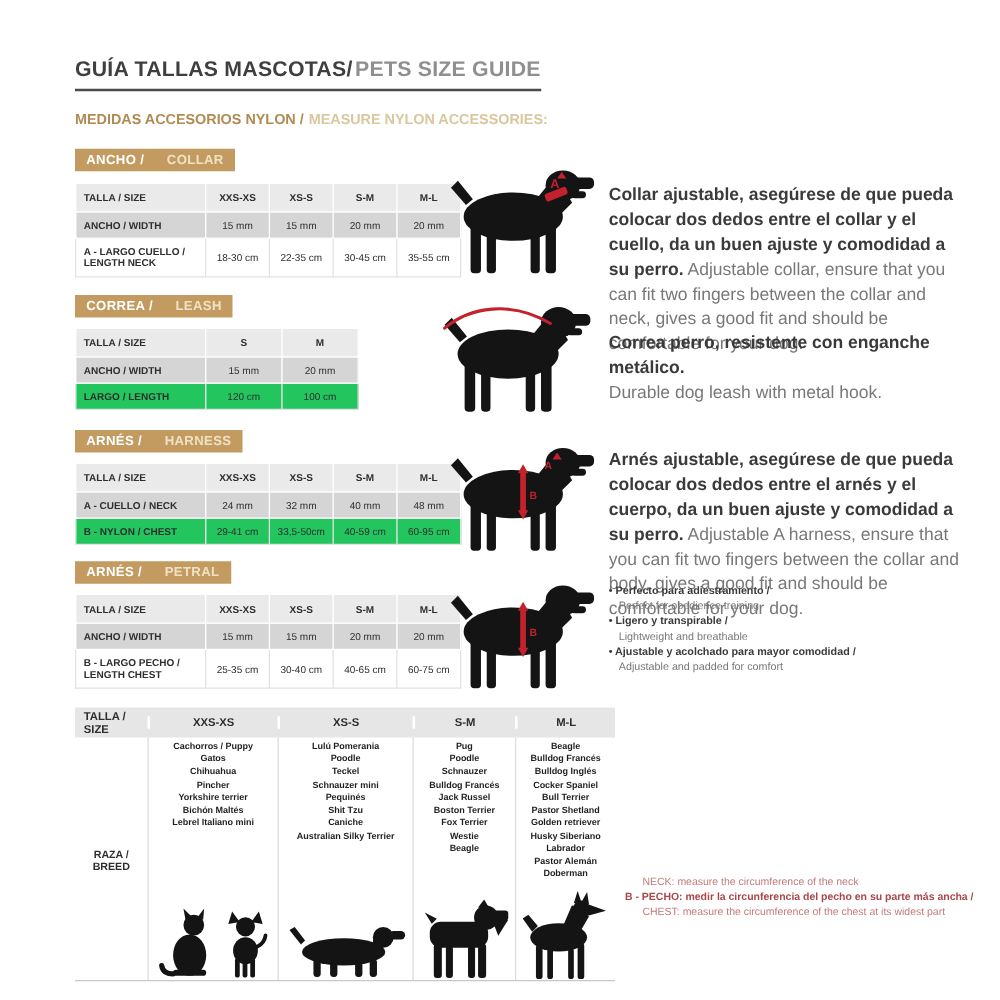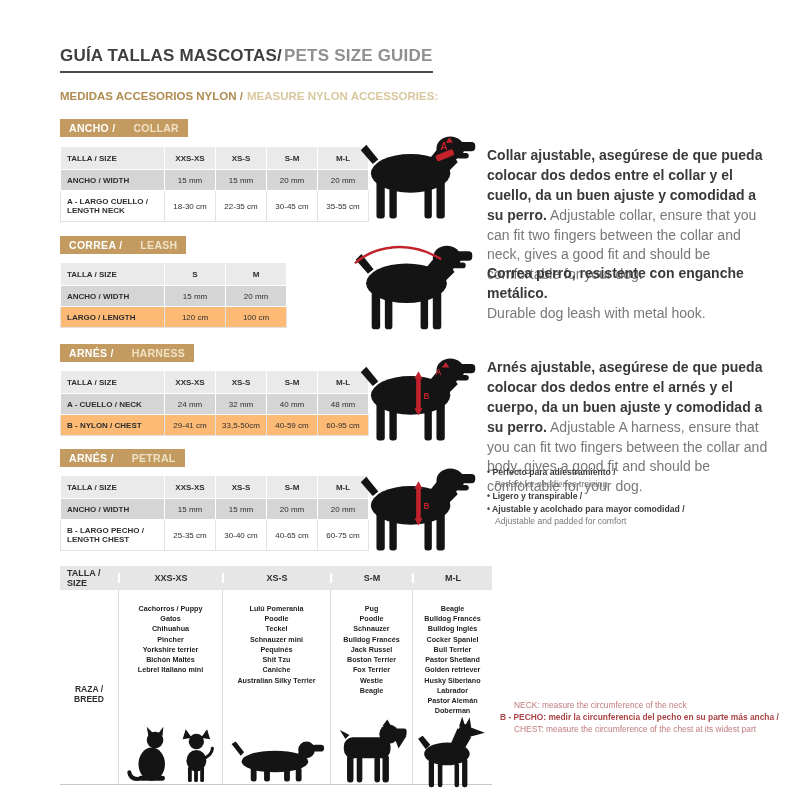--- a/index.html
+++ b/index.html
@@ -23,21 +23,21 @@
   .badge .b2{color:#efe2c4;margin-left:18px}
 
   
   table.size{border-collapse:collapse;font-size:8px;color:#2e2e2e;border-bottom:1px solid #c8c8c8}
   table.size td{padding:3px 2px;text-align:center;vertical-align:middle}
   table.size .c0{width:95px;text-align:left;padding-left:6px;font-weight:bold}
   table.size .c{width:46px}
   table.size .cl{width:56px}
   table.size tr.hd td{background:#eaeaea;font-weight:bold;border:1px solid #fff;height:16px}
   table.size tr.mid td{background:#d5d5d5;border:1px solid #fff;height:14px}
-  table.size tr.low td{background:#fdba74;border:1px solid #e2e2e2;height:14px}
+  table.size tr.low td{background:#22c55e;border:1px solid #e2e2e2;height:14px}
   table.size tr.low2 td{background:#fff;border:1px solid #e2e2e2;height:24px}
 
   
   .desc{width:284px;font-size:14px;line-height:1.42}
   .desc .d-es{font-weight:bold;color:#3a3a3a}
   .desc .d-en{color:#787878}
   .bullets{width:292px;font-size:8.6px;line-height:1.42}
   .b-es{font-weight:bold;color:#3a3a3a}
   .b-es::before{content:"• ";}
   .b-en{color:#787878;padding-left:8px}
@@ -45,21 +45,21 @@
   
   .breeds{left:60px;top:566px;width:432px;border-bottom:1px solid #c8c8c8}
   .bh{display:flex;background:#e6e6e6;font-weight:bold;font-size:9px;color:#2e2e2e;
       height:24px;align-items:center}
   .bh .hc{text-align:center}
   .bh .hc0{width:58px;text-align:left;padding-left:7px;box-sizing:border-box}
   .bh .hc1{width:104px}.bh .hc2{width:108px}.bh .hc3{width:82px}.bh .hc4{width:80px}
   .bh .sep{border-left:2px solid #fff;box-sizing:border-box}
   .bbody{display:flex;height:194px}
   .bcol{box-sizing:border-box;display:flex;flex-direction:column;align-items:center;
-        padding-top:14px;border-left:1px solid #dcdcdc}
+        padding-top:2px;border-left:1px solid #dcdcdc}
   .bcol0{width:58px;border-left:none;justify-content:center;font-weight:bold;
          font-size:8.5px;text-align:center;white-space:pre-line;color:#2e2e2e}
   .bcol1{width:104px}.bcol2{width:108px}.bcol3{width:82px}.bcol4{width:80px}
   .breedlist{font-size:7.2px;font-weight:bold;color:#1f1f1f;text-align:center;line-height:1.42}
   .animals{margin-top:auto;display:flex;align-items:flex-end;justify-content:center;gap:4px;width:100%}
 
   
   .notes{left:500px;top:699px;width:295px;font-size:8.4px;line-height:1.45}
   .n-es{font-weight:bold;color:#aa4548;white-space:nowrap}
   .n-en{color:#c27b7c;padding-left:14px}
@@ -253,20 +253,21 @@
     <rect x="63" y="27" width="5" height="34"></rect>
     <polygon points="65.5,20 61,28 70,28"></polygon>
     <polygon points="65.5,68 61,60 70,60"></polygon>
     <text x="71" y="50" font-size="9">B</text>
   </g>
 </svg>
 <div class="abs bullets" style="left:487px;top:466px">
   <div class="b-es">Perfecto para adiestramiento /</div>
   <div class="b-en">Perfect for obedience training</div>
   <div class="b-es">Ligero y transpirable /</div>
+  <div class="b-en">Lightweight and breathable</div>
   <div class="b-es">Ajustable y acolchado para mayor comodidad /</div>
   <div class="b-en">Adjustable and padded for comfort</div>
 </div>
 
 <div class="abs breeds">
   <div class="bh">
     <div class="hc hc0">TALLA / SIZE</div>
     <div class="hc hc1 sep">XXS-XS</div>
     <div class="hc hc2 sep">XS-S</div>
     <div class="hc hc3 sep">S-M</div>

